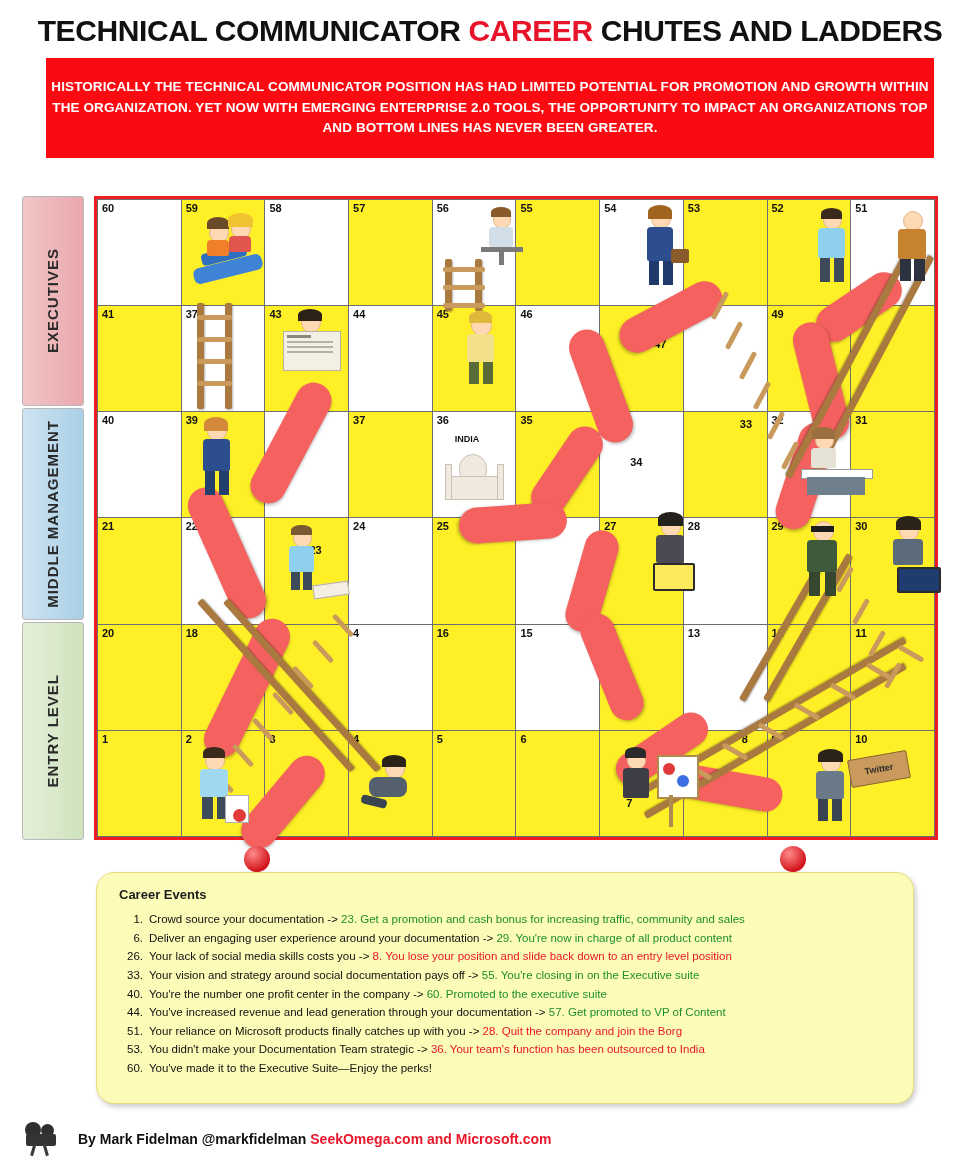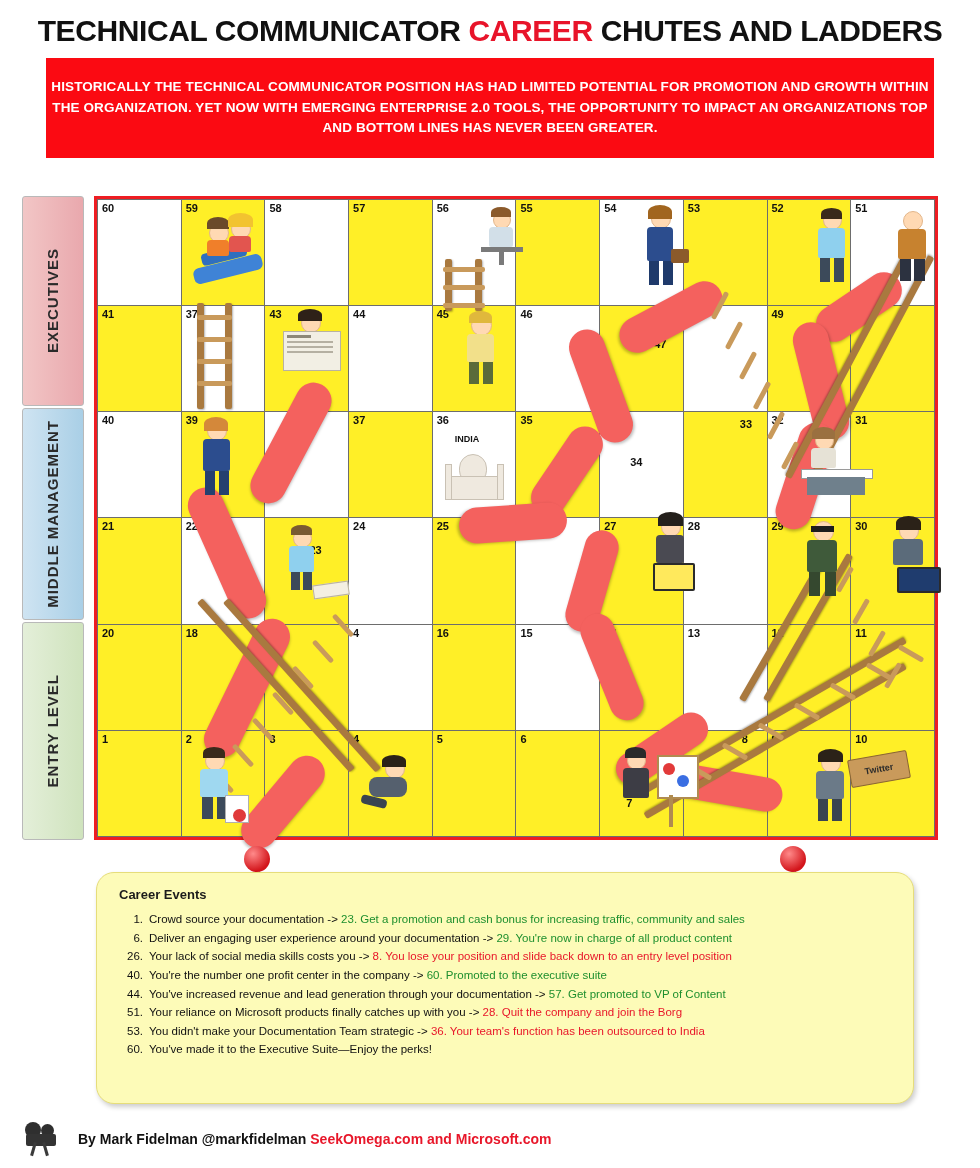--- a/index.html
+++ b/index.html
@@ -590,20 +590,21 @@
   <div class="needle"></div>
     <div class="knob"></div>
 </div>
 
 <div class="card">
   <h3>Career Events</h3>
   <ol>
     <li><span class="idx">1.</span><span>Crowd source your documentation -&gt; </span><span class="grn">23. Get a promotion and cash bonus for increasing traffic, community and sales</span></li>
     <li><span class="idx">6.</span><span>Deliver an engaging user experience around your documentation -&gt; </span><span class="grn">29.  You're now in charge of all product content</span></li>
     <li><span class="idx">26.</span><span>Your lack of social media skills costs you -&gt; </span><span class="red2">8. You lose your position and slide back down to an entry level position</span></li>
+    <li><span class="idx">33.</span><span>Your vision and strategy around social documentation pays off -&gt; </span><span class="grn">55. You're closing in on the Executive suite</span></li>
     <li><span class="idx">40.</span><span>You're the number one profit center in the company -&gt; </span><span class="grn">60. Promoted to the executive suite</span></li>
     <li><span class="idx">44.</span><span>You've increased revenue and lead generation through your documentation -&gt; </span><span class="grn">57. Get promoted to VP of Content</span></li>
     <li><span class="idx">51.</span><span>Your reliance on Microsoft products finally catches up with you -&gt; </span><span class="red2">28. Quit the company and join the Borg</span></li>
     <li><span class="idx">53.</span><span>You didn't make your Documentation Team strategic -&gt; </span><span class="red2">36. Your team's function has been outsourced to India</span></li>
     <li><span class="idx">60.</span><span> You've made it to the Executive Suite—Enjoy the perks!</span></li>
   </ol>
 </div>
 
 <div class="footer">
   <div class="cam">

